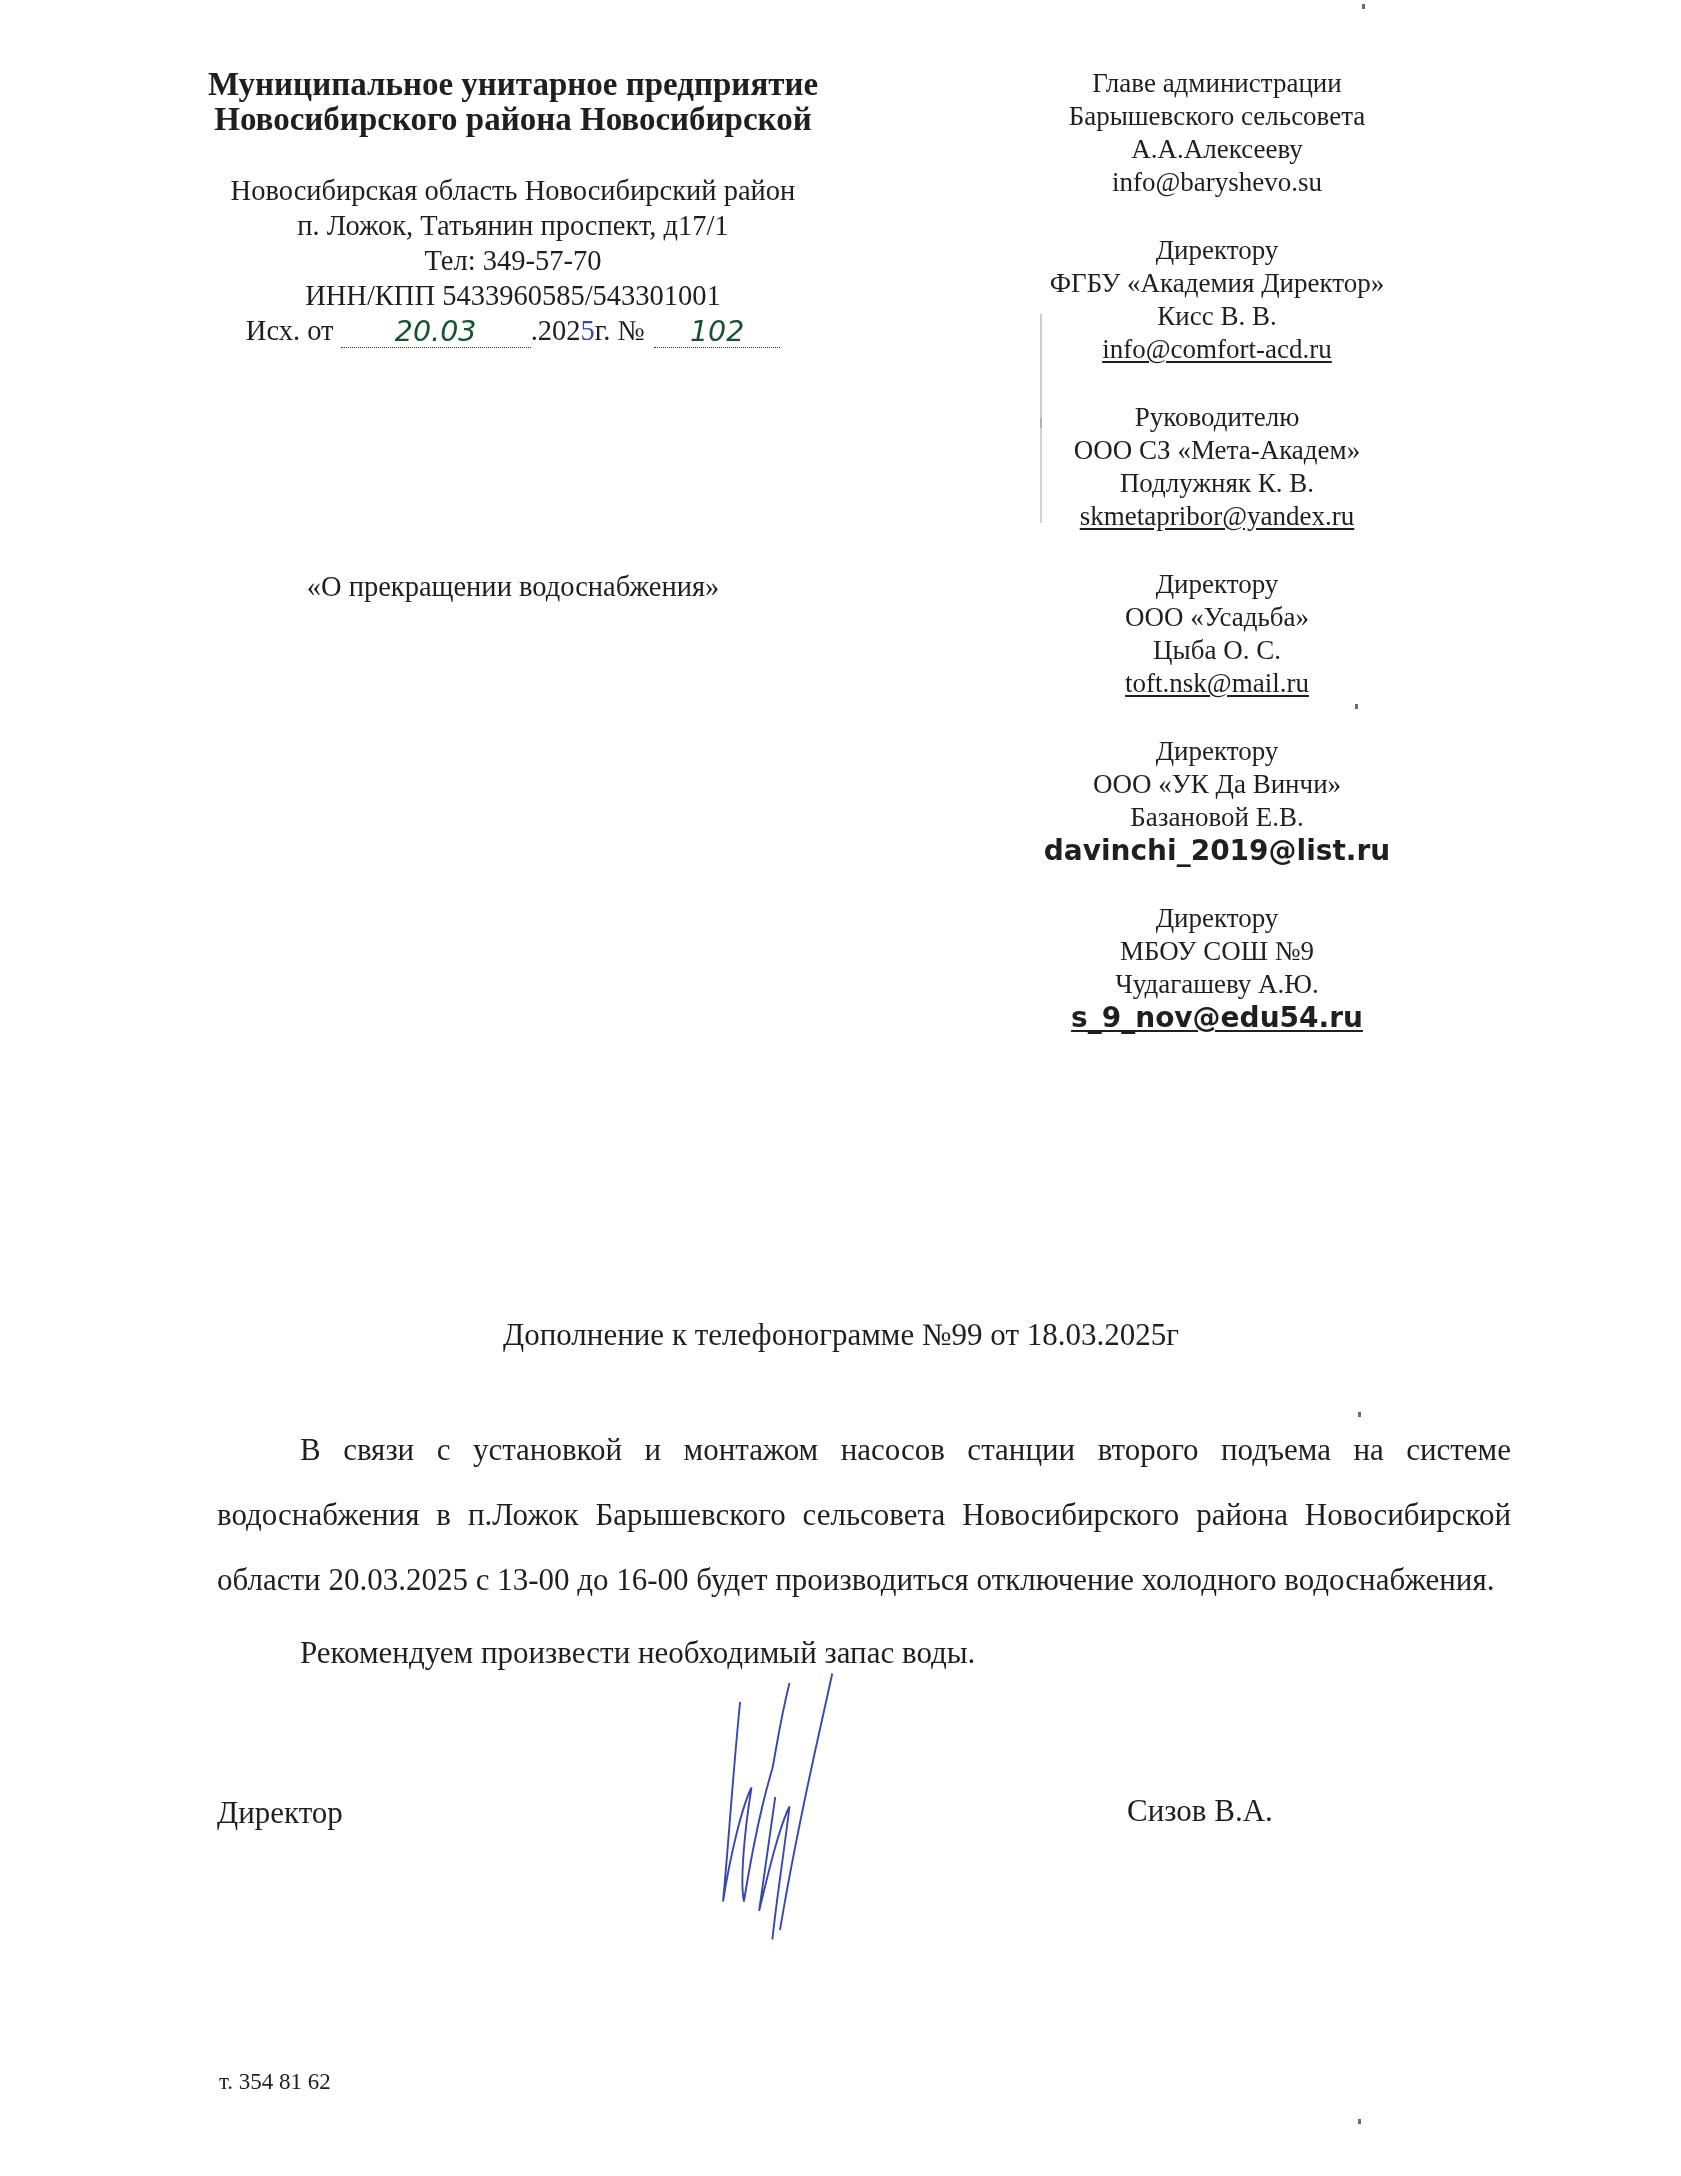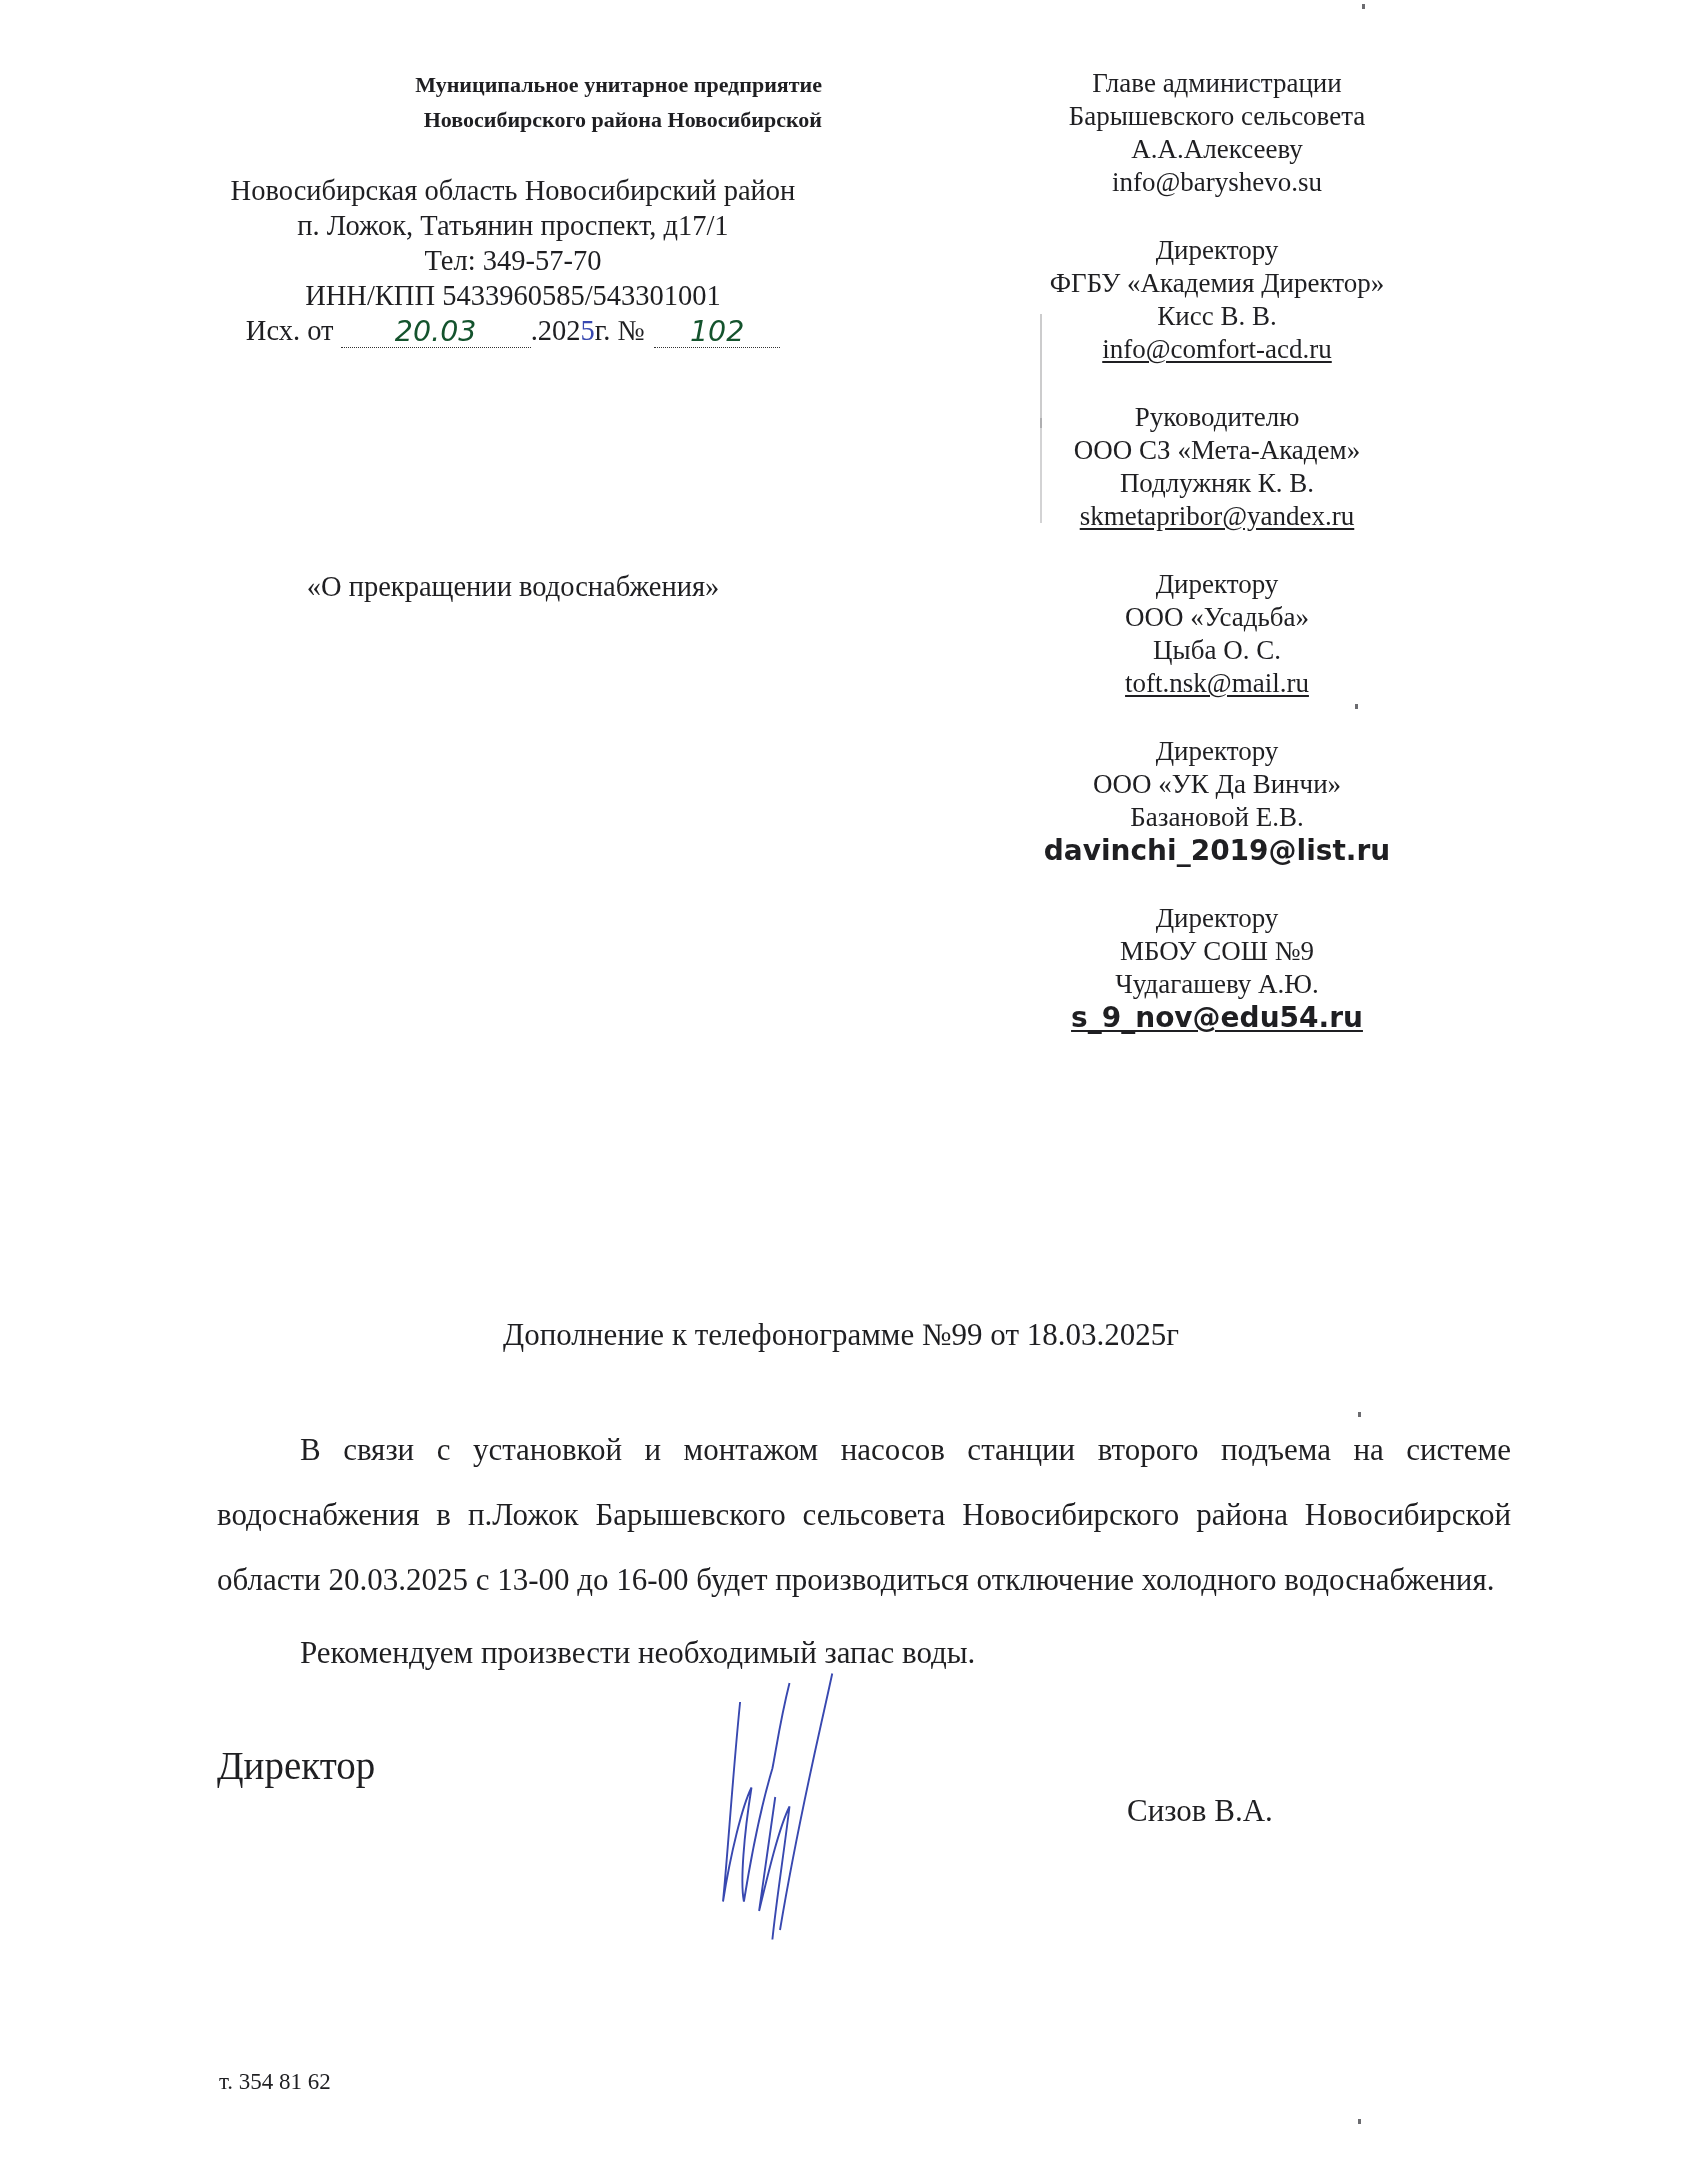--- a/index.html
+++ b/index.html
@@ -7,21 +7,21 @@
       width: 1682px; height: 2176px; position: relative; overflow: hidden;
       font-family: "Liberation Serif", "DejaVu Serif", serif;
       color: #1f1f22;
     }
     .abs { position: absolute; }
     .center { text-align: center; }
     .line { display: block; white-space: nowrap; }
 
     
     #sender { left: 204px; top: 67px; width: 618px; }
-    #sender .org { font-weight: bold; font-size: 22px; line-height: 35px; text-align: right; }
+    #sender .org { font-weight: bold; font-size: 33px; line-height: 35px; }
     #sender .addr { margin-top: 36px; font-size: 28.5px; line-height: 35px; }
     .outref { font-size: 28.5px; line-height: 35px; display: inline-flex; align-items: flex-end; gap: 0; }
     .fill {
       display: inline-block; border-bottom: 1.4px dotted #333; text-align: center;
       color: #14532d; font-family: "DejaVu Sans", sans-serif; font-style: italic;
       font-size: 28.5px; line-height: 30px;
     }
     .fill.date { width: 190px; }
     .fill.num { width: 126px; margin-left: 9.5px; }
     .year-hand { color: #3848b0; }
@@ -39,21 +39,21 @@
     
     .speck { position: absolute; background: #6c6c70; }
 
     
     #addendum { left: 0; width: 1682px; top: 1317px; font-size: 31px; }
     #body-text { left: 217px; top: 1417px; width: 1294px; font-size: 31px; line-height: 65px; text-align: justify; }
     #body-text p { margin: 0; text-indent: 83px; }
     #body-text p.rec { margin-top: 7.6px; }
 
     
-    #sig-role { left: 217px; top: 1743px; font-size: 39px; }
+    #sig-role { left: 217px; top: 1795px; font-size: 31px; }
     #sig-name { left: 1127px; top: 1793px; font-size: 31px; }
     #signature { left: 685px; top: 1664px; width: 285px; height: 285px; }
 
     #footer-phone { left: 219px; top: 2069px; font-size: 23px; }
   </style>
 </head>
 <body>
 
 <div id="sender" class="abs center">
   <div class="org">

